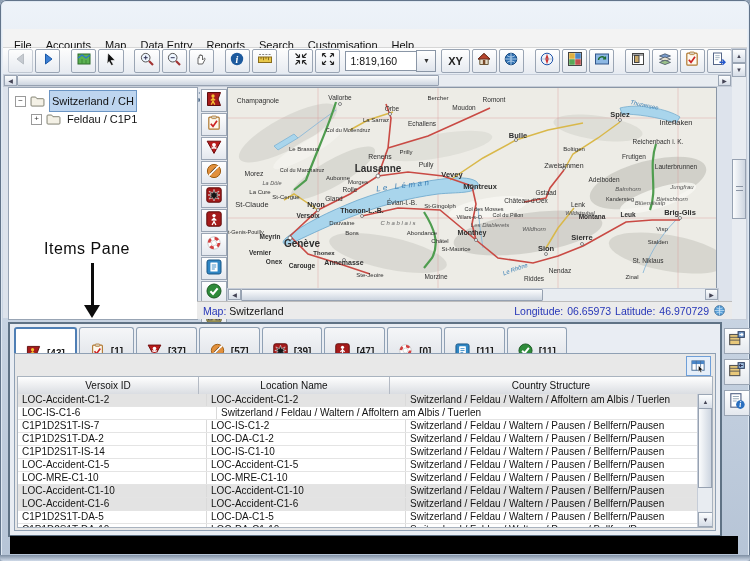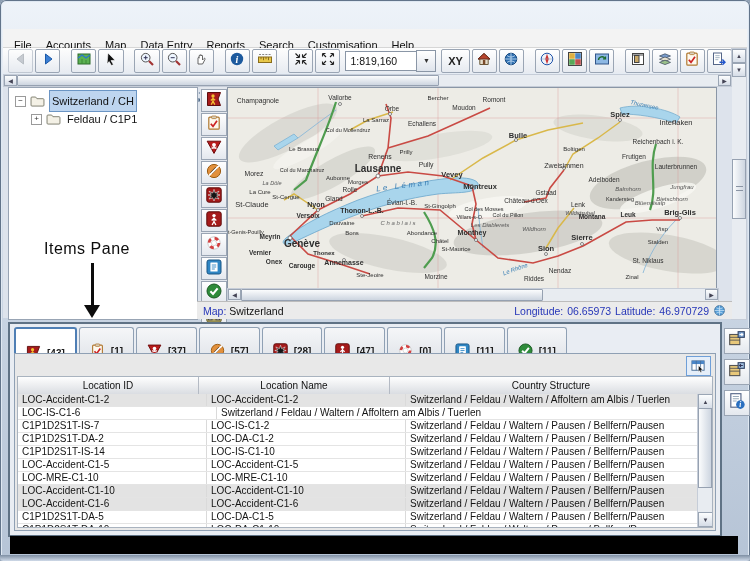--- a/index.html
+++ b/index.html
@@ -545,21 +545,21 @@
               <path d="M5 10.4l5.4-5.6" stroke="#4a3014" stroke-width="2.6"></path>
               <path d="M3 12.6 12.8 2.8" stroke="#fff" stroke-width="1.7"></path>
             </svg></span>
           <span>[57]</span>
         </div>
         <div class="tab">
           <span><svg viewBox="0 0 16 16">
               <rect x=".8" y=".8" width="14.4" height="14.4" rx="2" fill="#a61b1b" stroke="#5e0d0d"></rect>
               <path d="M8 2.4 9.2 6 13 4.2l-2.3 3L14 8l-3.3.9L13 12 9.3 10.8 8 14 6.7 10.8 3 12l2.3-3.1L2 8l3.3-.8L3 4.2 6.8 6z" fill="#141414" stroke="#fff" stroke-width=".55"></path>
             </svg></span>
-          <span>[28]</span>
+          <span>[39]</span>
         </div>
         <div class="tab">
           <span><svg viewBox="0 0 16 16">
               <rect x=".8" y=".8" width="14.4" height="14.4" rx="2" fill="#a61b1b" stroke="#5e0d0d"></rect>
               <circle cx="8" cy="4.6" r="1.7" fill="#fff"></circle>
               <path d="M8 6.5v4M8 7.3 5.7 9.4M8 7.3l2.3 2.1M8 10.5 6.1 14M8 10.5 9.9 14" stroke="#fff" stroke-width="1.3" fill="none"></path>
             </svg></span>
           <span>[47]</span>
         </div>
         <div class="tab">
@@ -592,21 +592,21 @@
           <svg viewBox="0 0 16 16">
               <rect x="1" y="2" width="13" height="10" fill="#fff" stroke="#456a94"></rect>
               <rect x="1" y="2" width="13" height="3.4" fill="#4a86c8"></rect>
               <path d="M5.6 2v10M10.2 2v10" stroke="#456a94" stroke-width=".8"></path>
               <path d="M8 7l4.5 4.5-2 .2 1 2.2-1.3.6-1-2.2-1.4 1.4z" fill="#111" stroke="#fff" stroke-width=".5"></path>
             </svg>
         </div>
       </div>
       <div class="tablewrap">
         <div class="thead" id="thead">
-            <div class="th c0">Location ID</div>
+            <div class="th c0">Versoix ID</div>
             <div class="th c1">Location Name</div>
             <div class="th c2">Country Structure</div>
           </div>
         <div class="tbody" id="tbody">
             <div class="trow shaded">
               <div class="td c0">LOC-Accident-C1-2</div>
               <div class="td c1">LOC-Accident-C1-2</div>
               <div class="td c2">Switzerland / Feldau / Waltern / Affoltern am Albis / Tuerlen</div>
             </div>
             <div class="trow">

